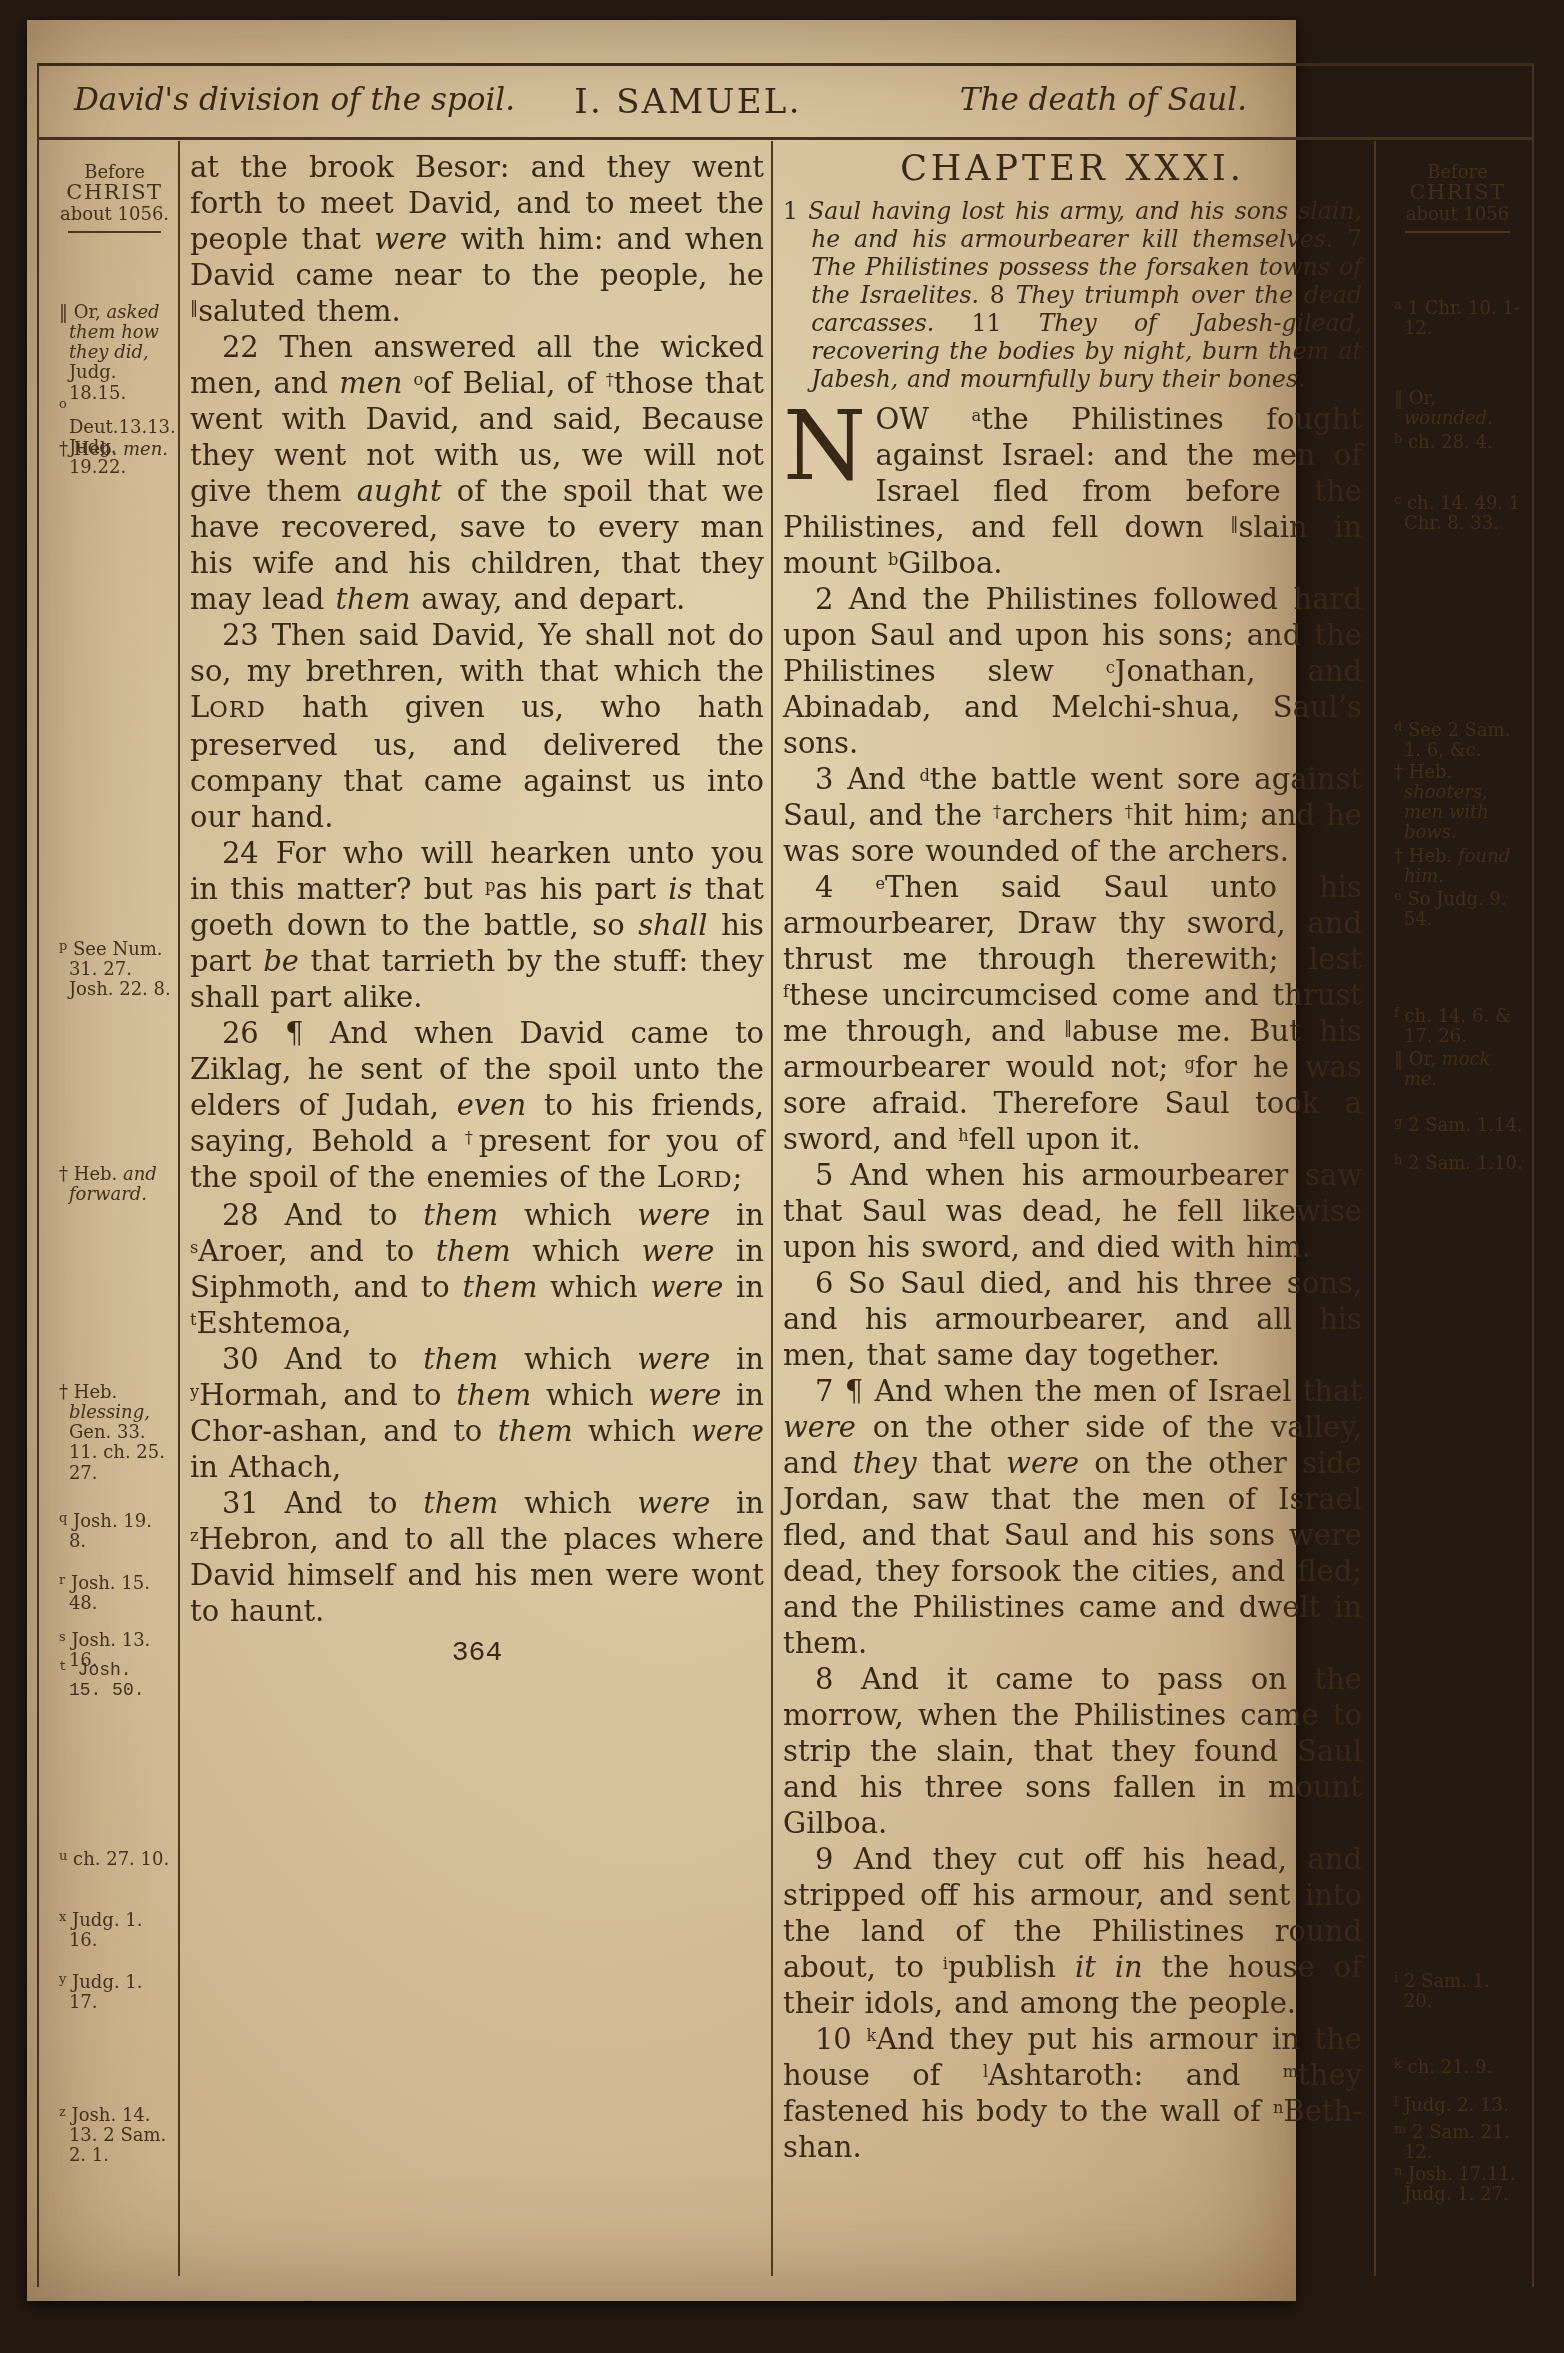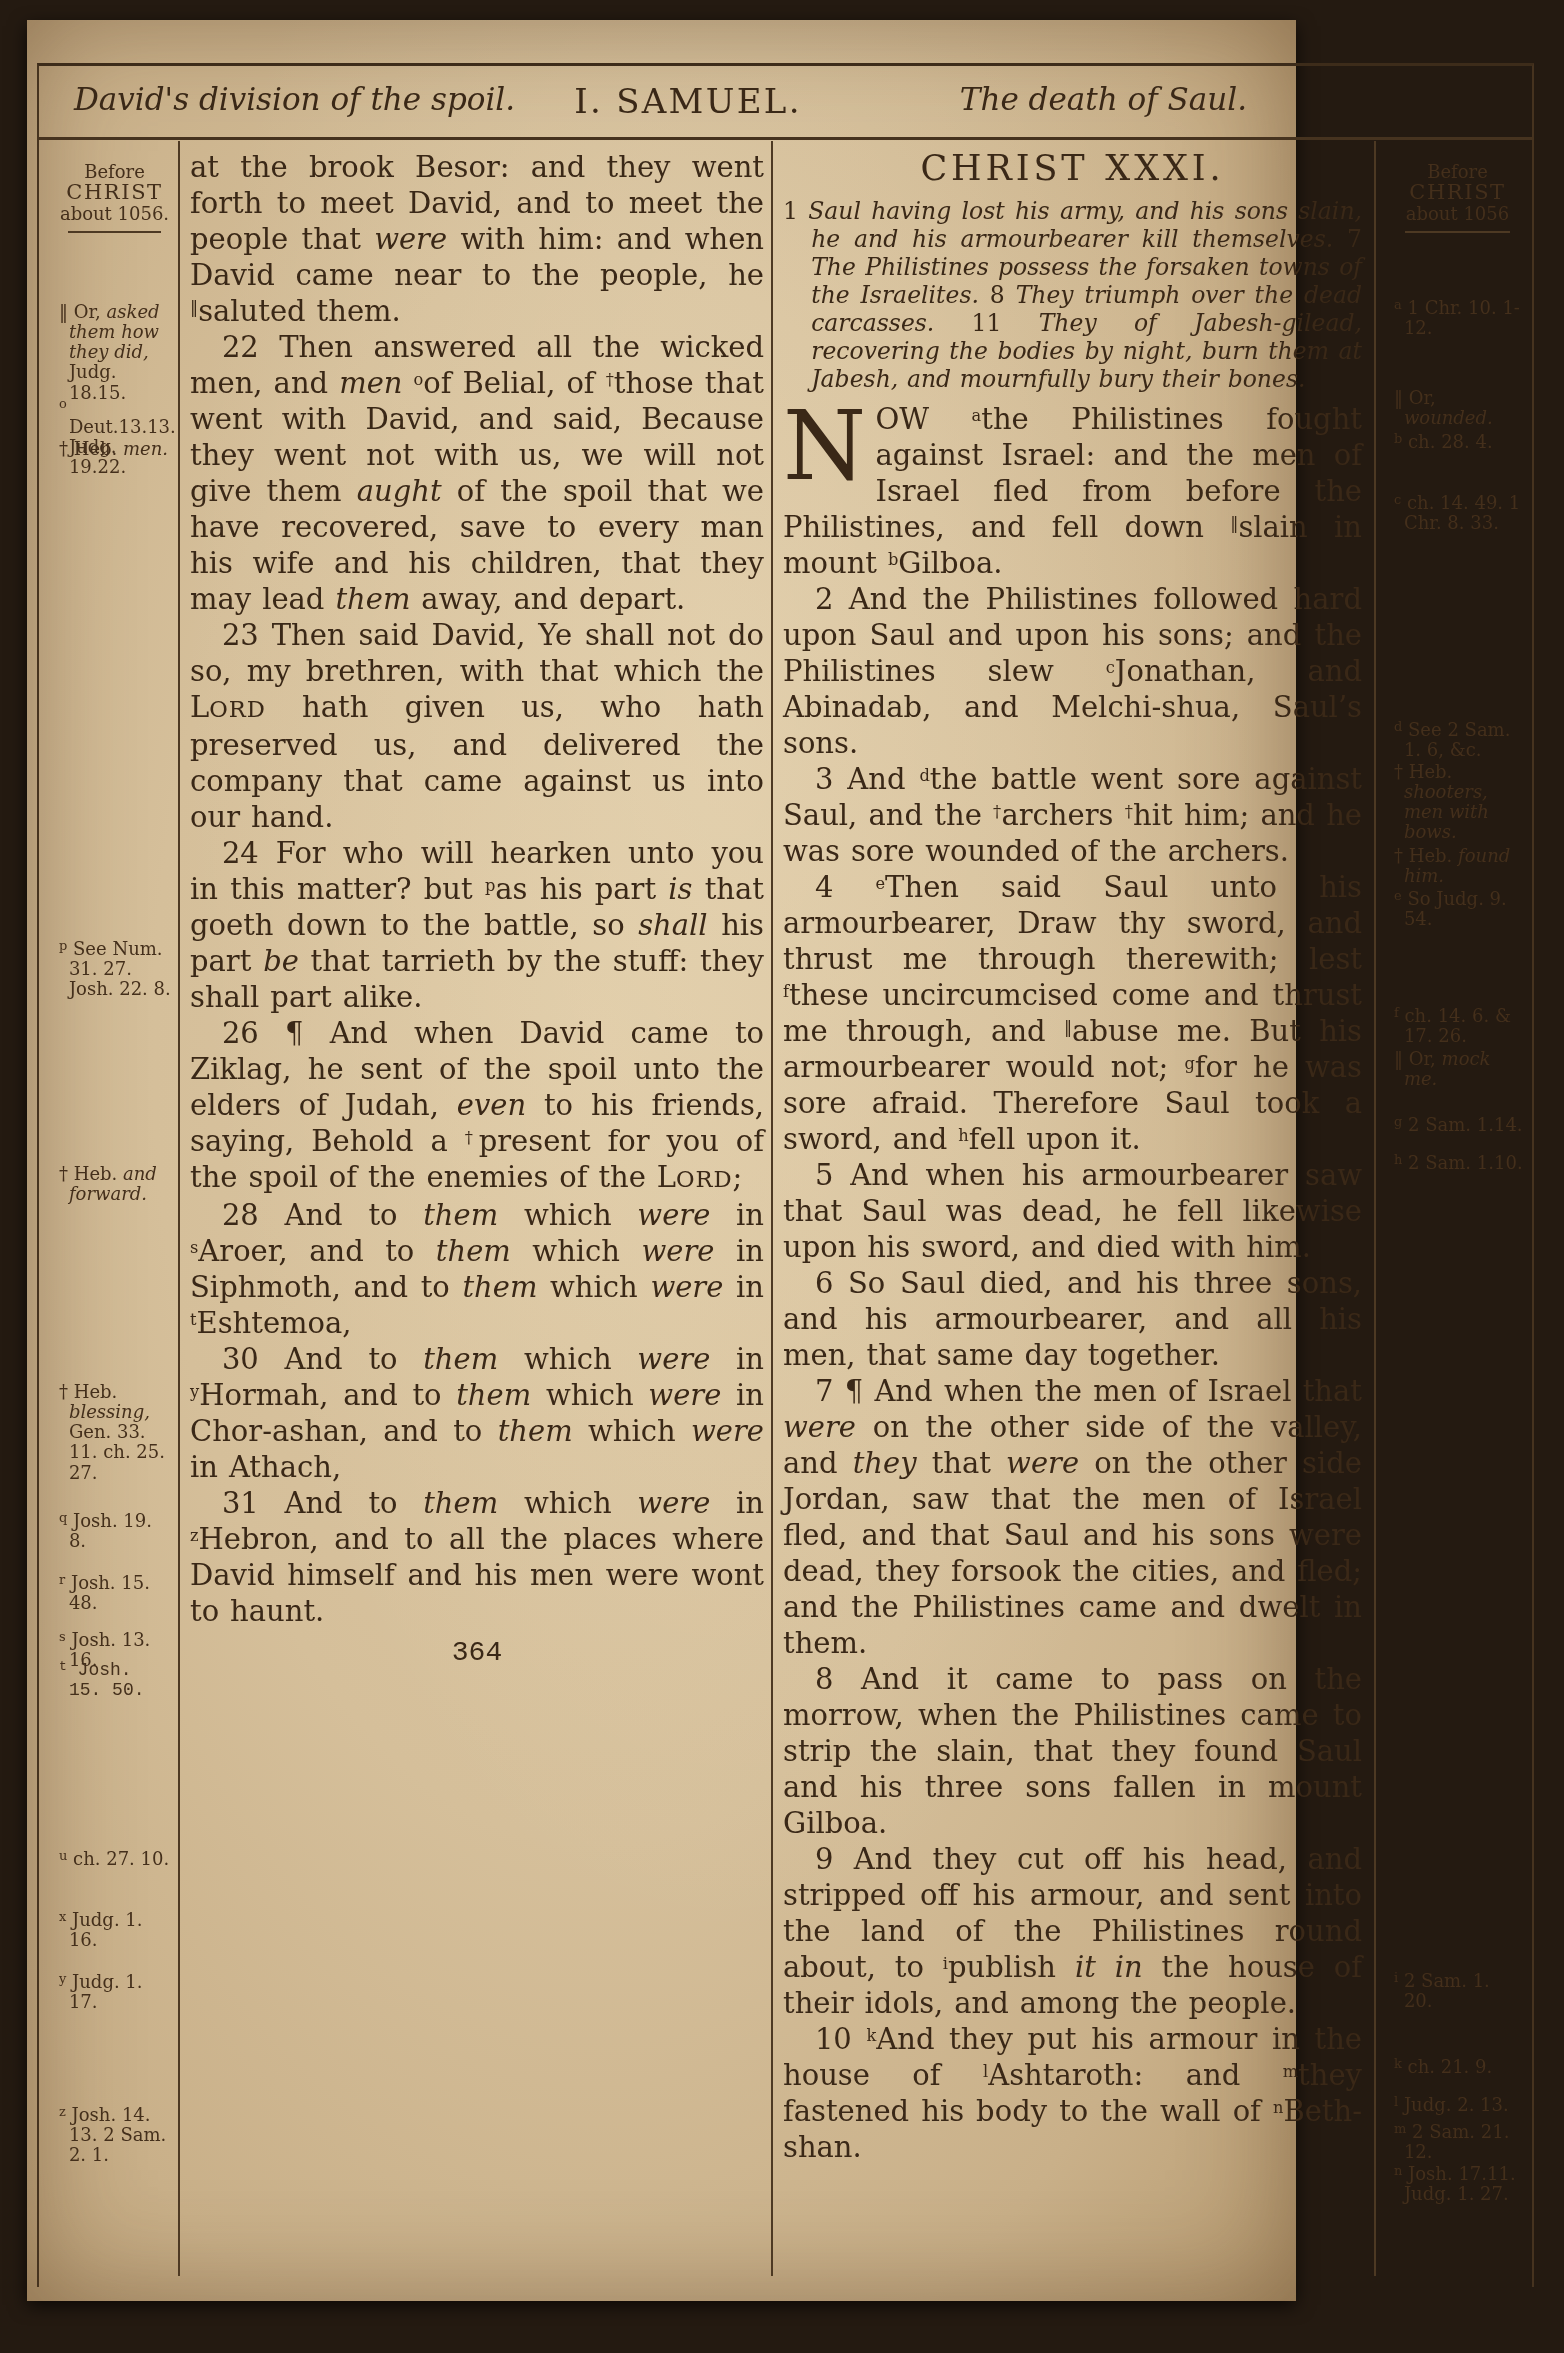--- a/index.html
+++ b/index.html
@@ -133,21 +133,21 @@
         <p class="verse">24 For who will hearken unto you in this matter? but <sup>p</sup>as his part <i>is</i> that goeth down to the battle, so <i>shall</i> his part <i>be</i> that tarrieth by the stuff: they shall part alike.</p>
         <p class="verse">26 ¶ And when David came to Ziklag, he sent of the spoil unto the elders of Judah, <i>even</i> to his friends, saying, Behold a <sup>†</sup>present for you of the spoil of the enemies of the L<span class="sc">ord</span>;</p>
         <p class="verse">28 And to <i>them</i> which <i>were</i> in <sup>s</sup>Aroer, and to <i>them</i> which <i>were</i> in Siphmoth, and to <i>them</i> which <i>were</i> in <sup>t</sup>Eshtemoa,</p>
         <p class="verse">30 And to <i>them</i> which <i>were</i> in <sup>y</sup>Hormah, and to <i>them</i> which <i>were</i> in Chor-ashan, and to <i>them</i> which <i>were</i> in Athach,</p>
         <p class="verse">31 And to <i>them</i> which <i>were</i> in <sup>z</sup>Hebron, and to all the places where David himself and his men were wont to haunt.</p>
       </div>
     <p class="pageno">364</p>
   </div>
 
   <div class="textcol" id="right-col">
-    <p class="chapter-head">CHRIST XXXI.</p>
+    <p class="chapter-head">CHAPTER XXXI.</p>
     <p class="summary">1 <i>Saul having lost his army, and his sons slain, he and his armourbearer kill themselves.</i> 7 <i>The Philistines possess the forsaken towns of the Israelites.</i> 8 <i>They triumph over the dead carcasses.</i> 11 <i>They of Jabesh-gilead, recovering the bodies by night, burn them at Jabesh, and mournfully bury their bones.</i></p>
     <div>
         <p class="verse noindent"><span class="dropcap">N</span>OW <sup>a</sup>the Philistines fought against Israel: and the men of Israel fled from before the Philistines, and fell down <sup>‖</sup>slain in mount <sup>b</sup>Gilboa.</p>
         <p class="verse">2 And the Philistines followed hard upon Saul and upon his sons; and the Philistines slew <sup>c</sup>Jonathan, and Abinadab, and Melchi-shua, Saul’s sons.</p>
         <p class="verse">3 And <sup>d</sup>the battle went sore against Saul, and the <sup>†</sup>archers <sup>†</sup>hit him; and he was sore wounded of the archers.</p>
         <p class="verse">4 <sup>e</sup>Then said Saul unto his armourbearer, Draw thy sword, and thrust me through therewith; lest <sup>f</sup>these uncircumcised come and thrust me through, and <sup>‖</sup>abuse me. But his armourbearer would not; <sup>g</sup>for he was sore afraid. Therefore Saul took a sword, and <sup>h</sup>fell upon it.</p>
         <p class="verse">5 And when his armourbearer saw that Saul was dead, he fell likewise upon his sword, and died with him.</p>
         <p class="verse">6 So Saul died, and his three sons, and his armourbearer, and all his men, that same day together.</p>
         <p class="verse">7 ¶ And when the men of Israel that <i>were</i> on the other side of the valley, and <i>they</i> that <i>were</i> on the other side Jordan, saw that the men of Israel fled, and that Saul and his sons were dead, they forsook the cities, and fled; and the Philistines came and dwelt in them.</p>
         <p class="verse">8 And it came to pass on the morrow, when the Philistines came to strip the slain, that they found Saul and his three sons fallen in mount Gilboa.</p>

